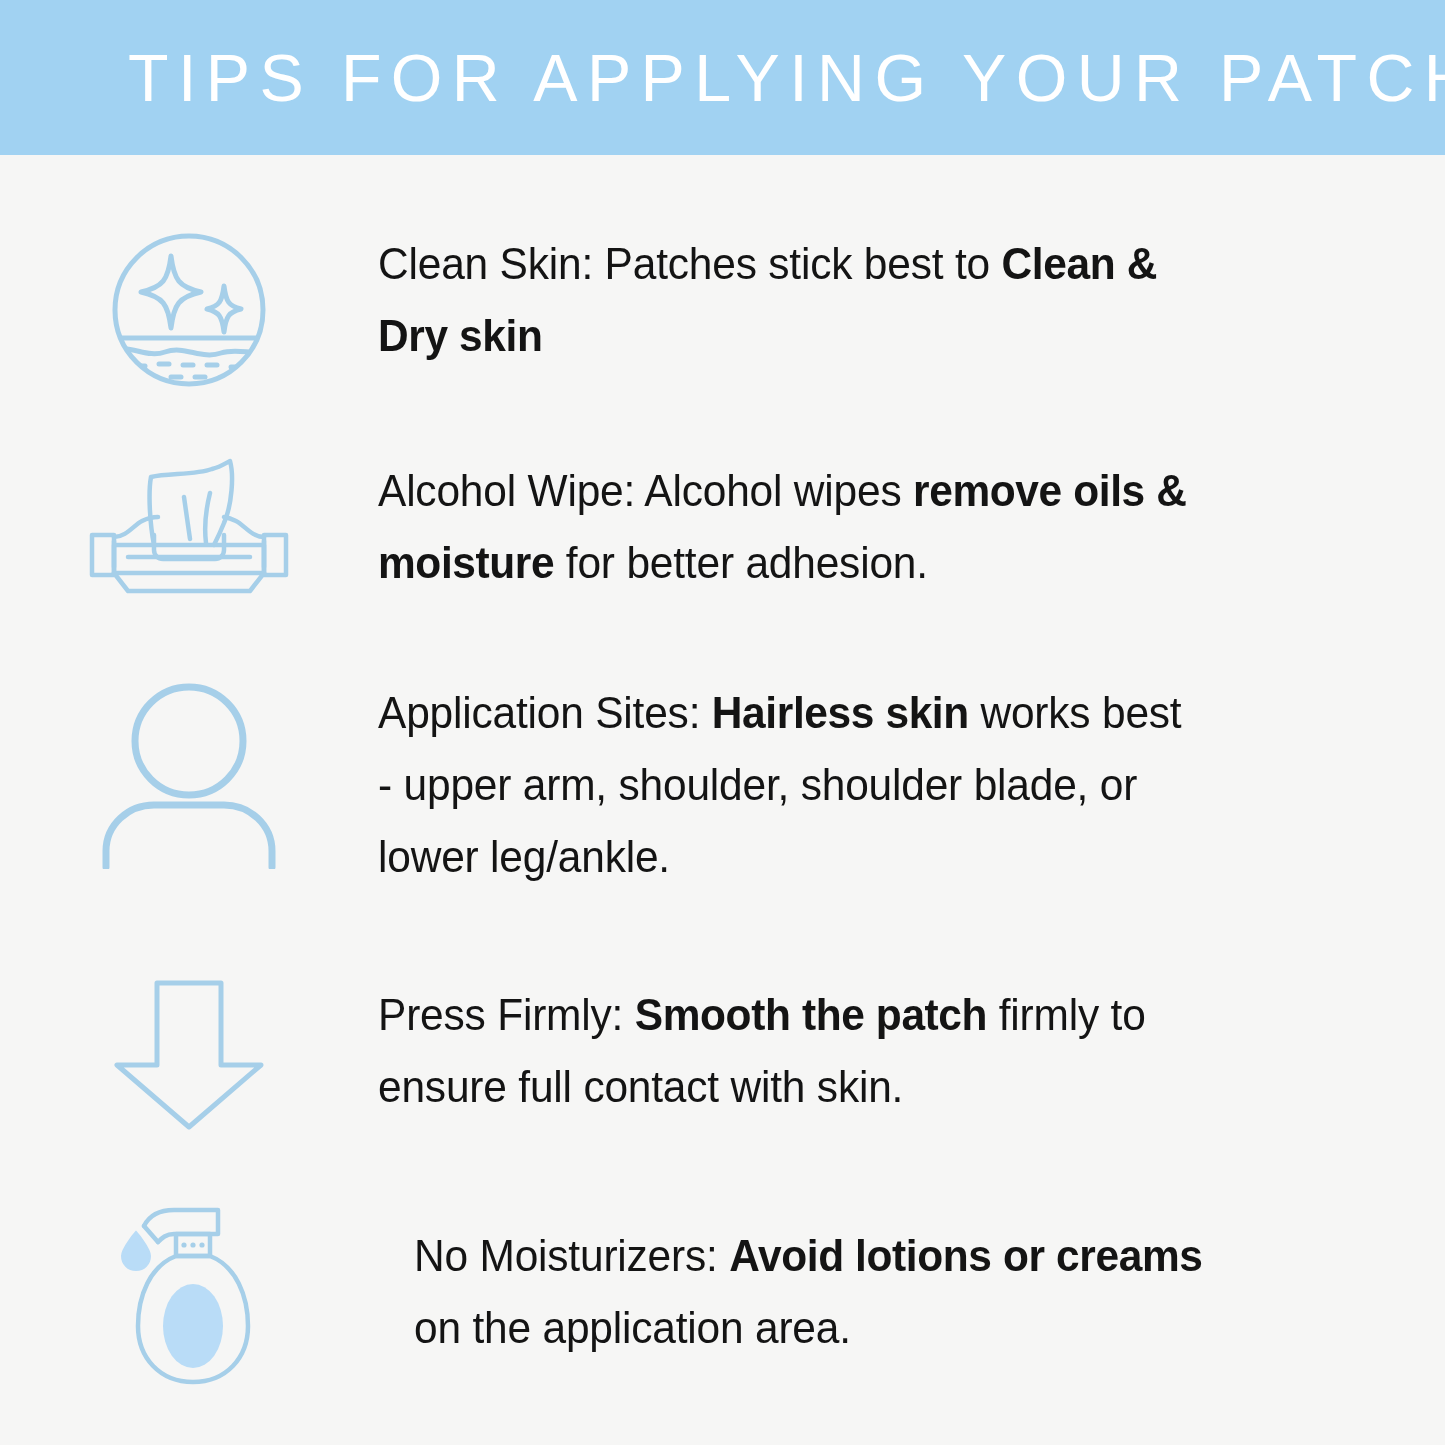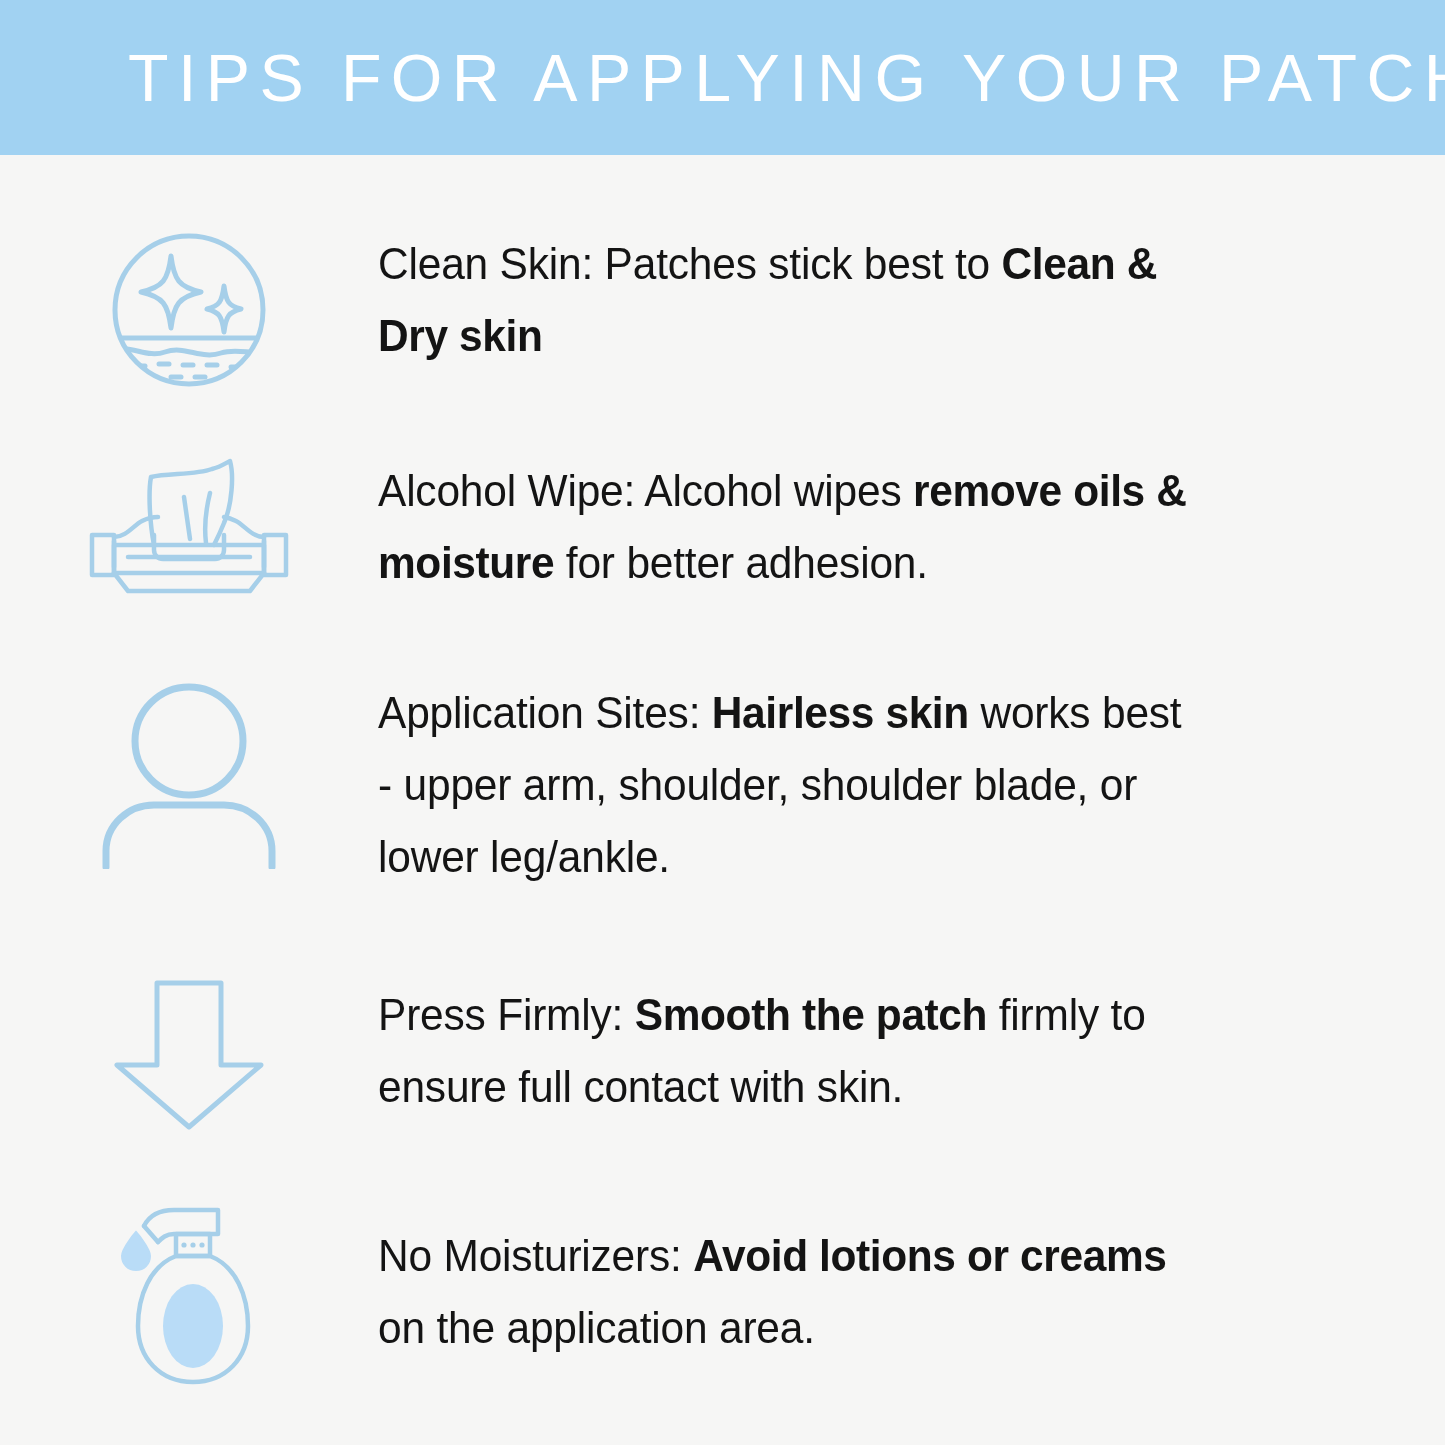--- a/index.html
+++ b/index.html
@@ -104,21 +104,21 @@
   #row-1 .icon-cell { padding-top: 6px; }
   #row-2 .icon-cell { padding-top: 8px; }
   #row-3 .icon-cell { padding-top: 6px; }
   #row-4 .icon-cell { padding-top: 8px; }
   #row-5 .icon-cell { padding-top: 2px; }
 
   #row-1 .text-cell { padding-top: 8px; }
   #row-2 .text-cell { padding-top: 10px; }
   #row-3 .text-cell { padding-top: 4px; }
   #row-4 .text-cell { padding-top: 12px; }
-  #row-5 .text-cell { padding-top: 18px; }
+  #row-5 .text-cell { padding-top: 18px; margin-left: 36px; }
 </style>
 </head>
 <body>
 
 <div class="poster">
 
   <div class="header-band">
     <div class="header-title">TIPS FOR APPLYING YOUR PATCH</div>
   </div>
 

